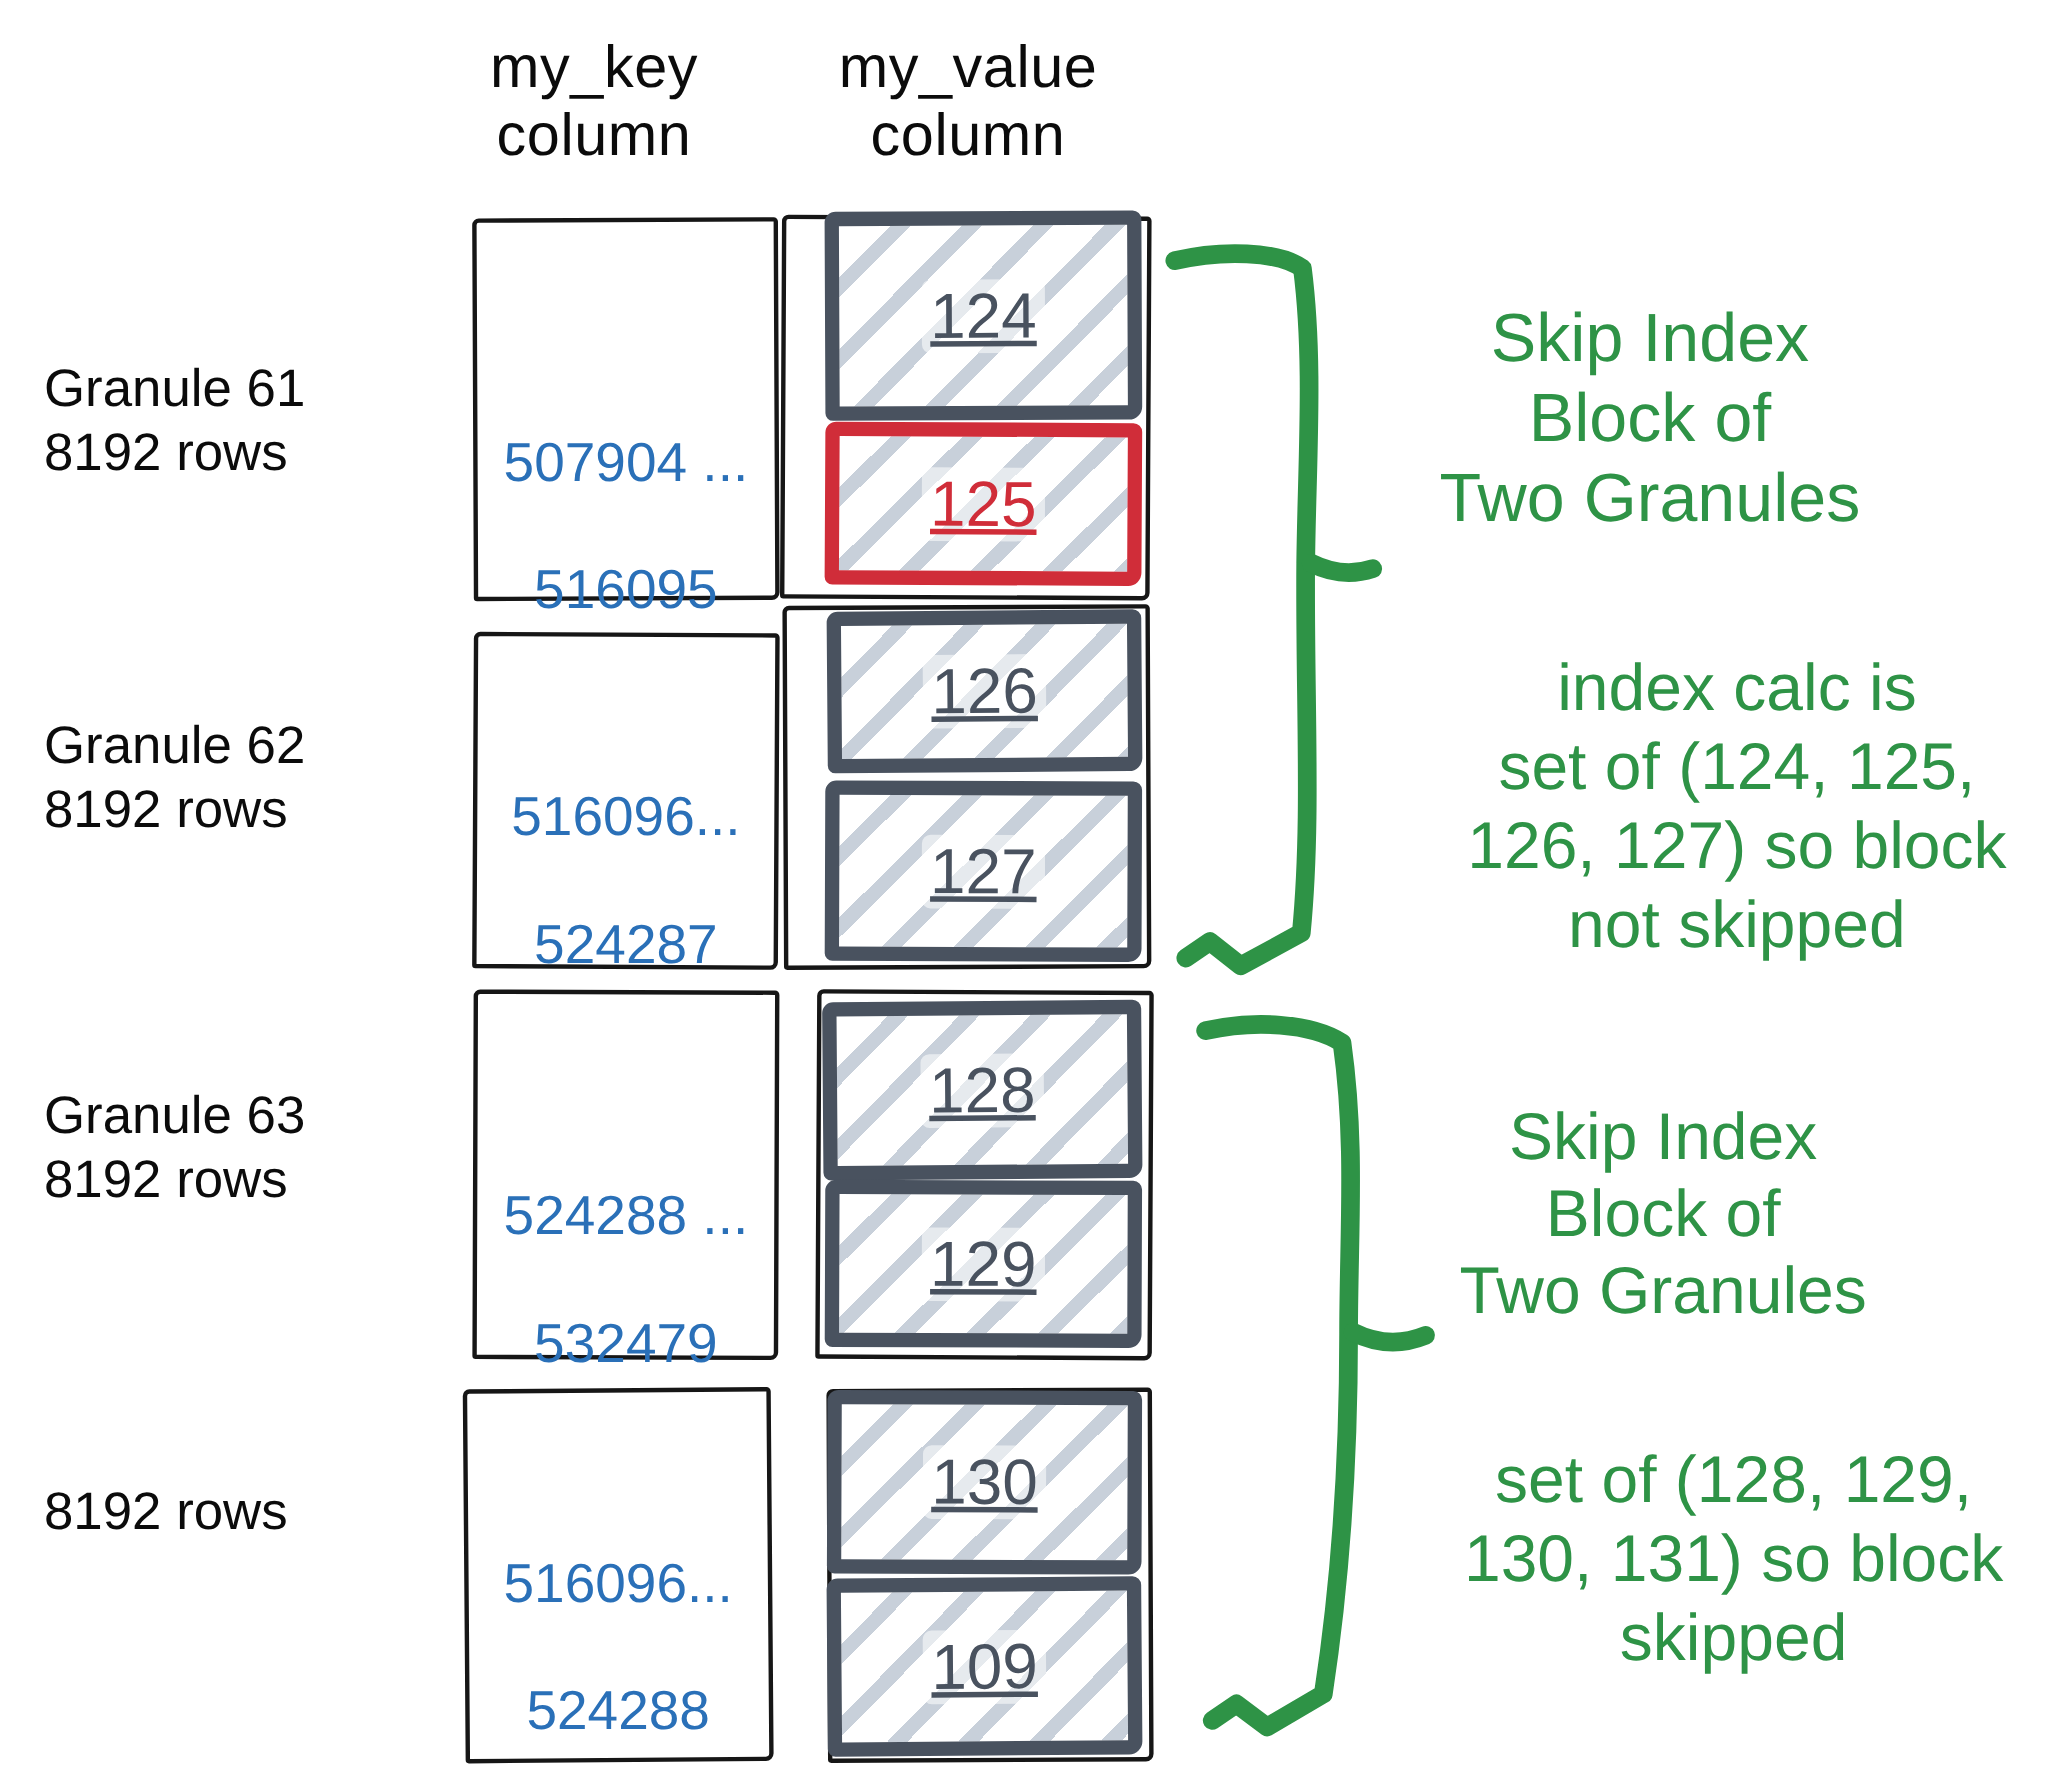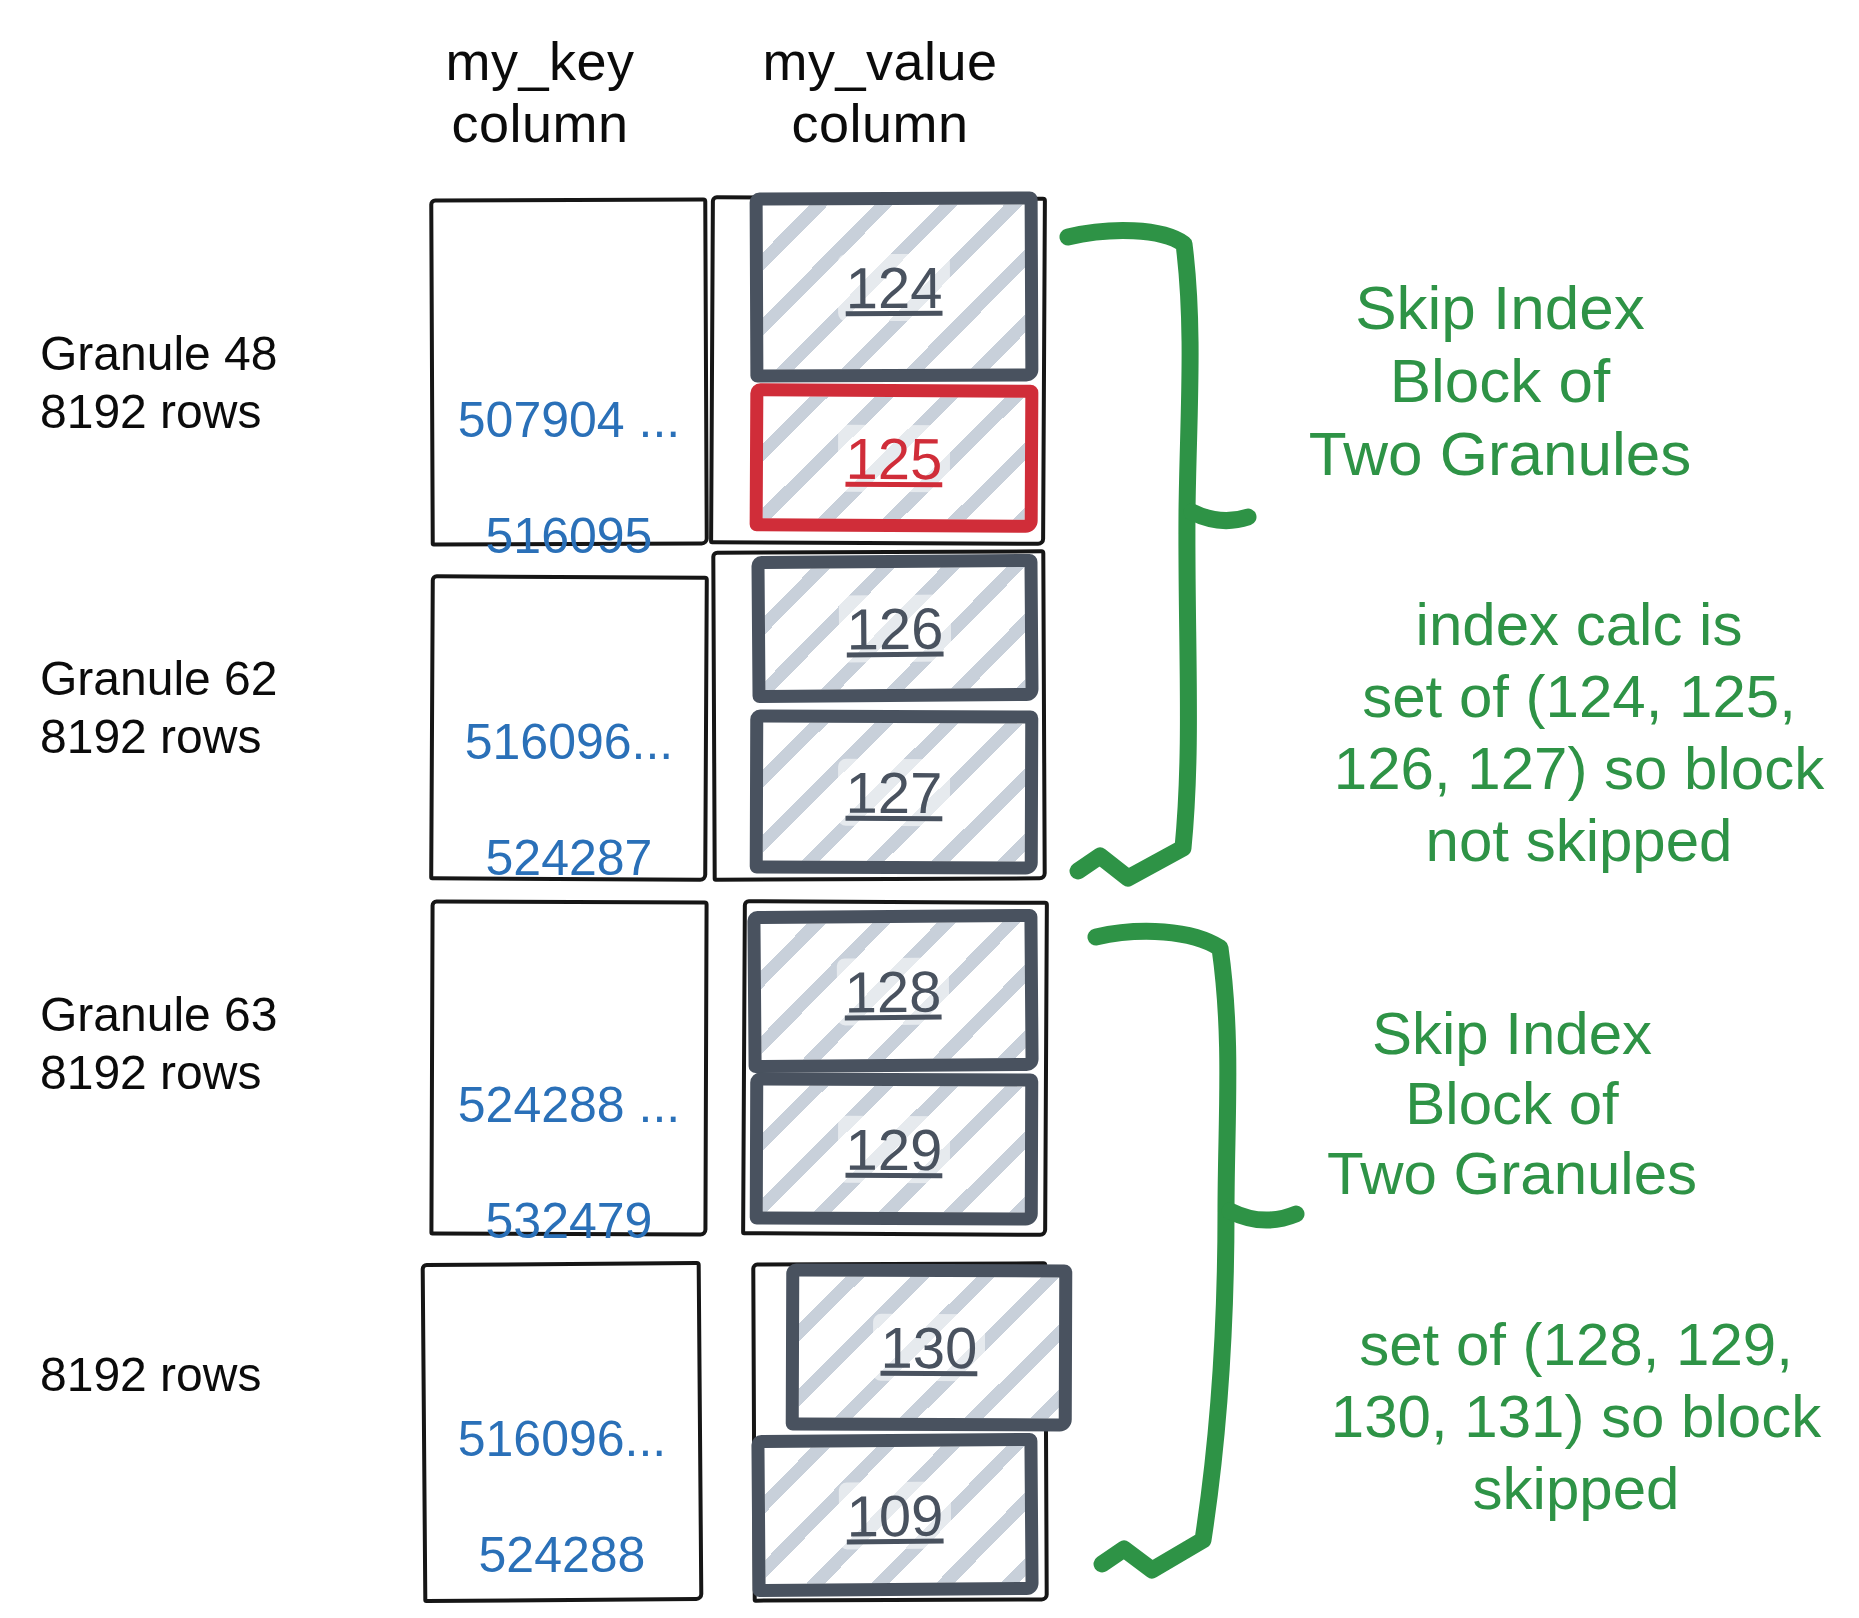--- a/index.html
+++ b/index.html
@@ -102,21 +102,21 @@
 </style>
 </head>
 <body>
 
 <div id="canvas">
 
   <div class="abs col-header" style="left:700px; top:30px; width:360px;">my_value column</div>
   <div class="abs col-header" style="left:380px; top:30px; width:320px;">my_key column</div>
 
   <div class="abs granule-label" style="left:40px; top:325px;">
-    <div>Granule 48</div>
+    <div>Granule 61</div>
     <div>8192 rows</div>
   </div>
   <div class="abs sketch-box r-a" style="left:430px; top:198px; width:278px; height:348px;"></div>
   <div class="abs key-range" style="left:430px; top:333px; width:278px;">
     <div>507904 ...</div>
     <div>516095</div>
   </div>
   <div class="abs sketch-box r-b" style="left:710px; top:196px; width:336px; height:349px;"></div>
   <div class="abs value-block r-a" style="left:750px; top:192px; width:288px; height:190px;">
     <span class="num">124</span>
@@ -161,21 +161,21 @@
 
   <div class="abs granule-label" style="left:40px; top:1346px;">
     <div>8192 rows</div>
   </div>
   <div class="abs sketch-box r-c" style="left:422px; top:1262px; width:280px; height:340px;"></div>
   <div class="abs key-range" style="left:422px; top:1352px; width:280px;">
     <div>516096...</div>
     <div>524288</div>
   </div>
   <div class="abs sketch-box r-a" style="left:752px; top:1262px; width:296px; height:340px;"></div>
-  <div class="abs value-block r-d" style="left:786px; top:1264px; width:286px; height:167px;">
+  <div class="abs value-block r-d" style="left:752px; top:1264px; width:286px; height:167px;">
     <span class="num">130</span>
   </div>
   <div class="abs value-block r-c" style="left:752px; top:1434px; width:286px; height:162px;">
     <span class="num">109</span>
   </div>
 
   <svg class="braces" width="1859" height="1618" viewBox="0 0 1859 1618">
 
     <g>
       <path d="M 1068 237 C 1110 227, 1162 228, 1184 244

